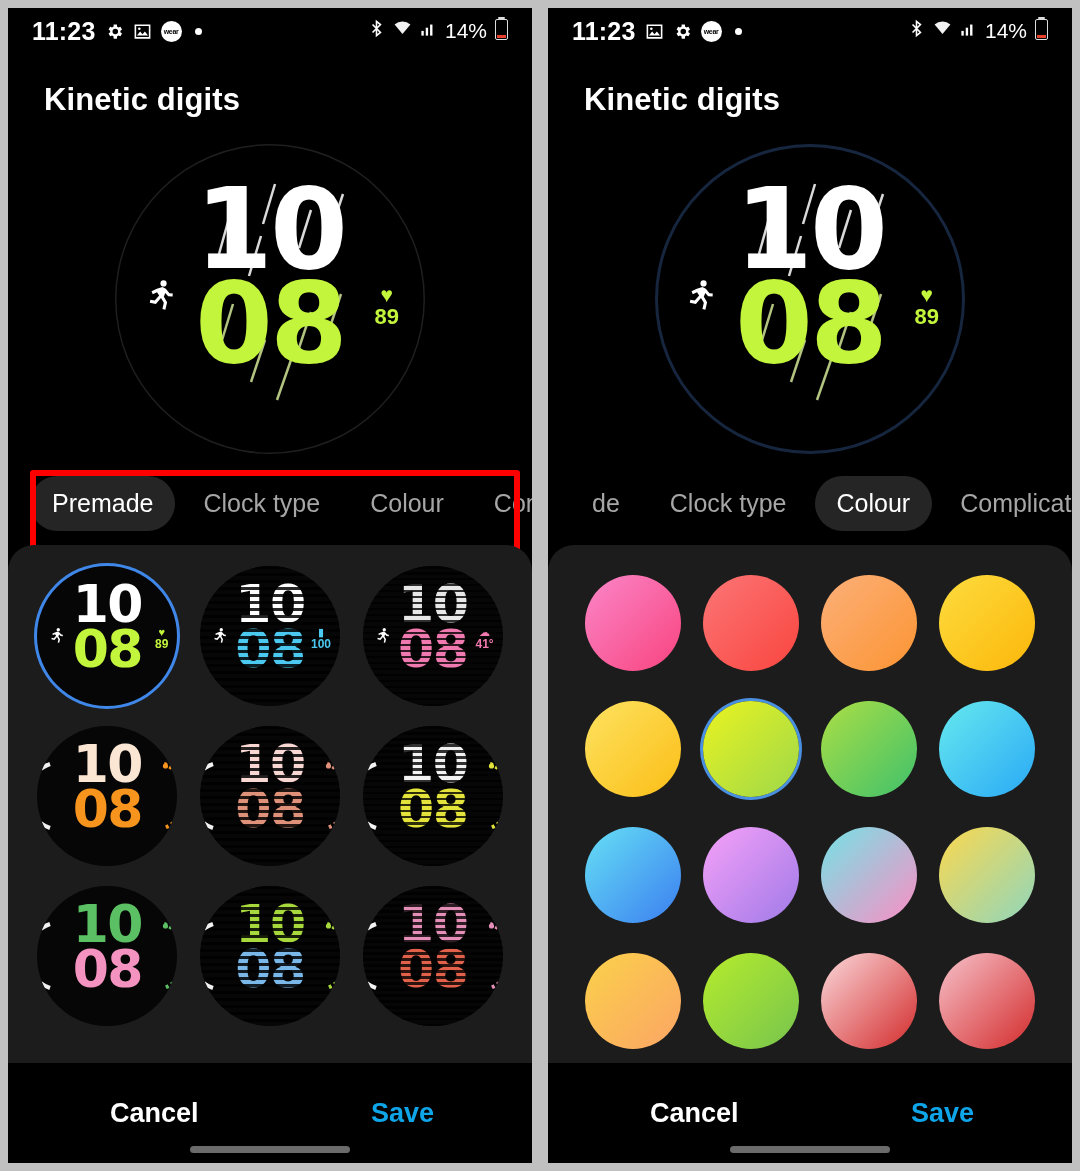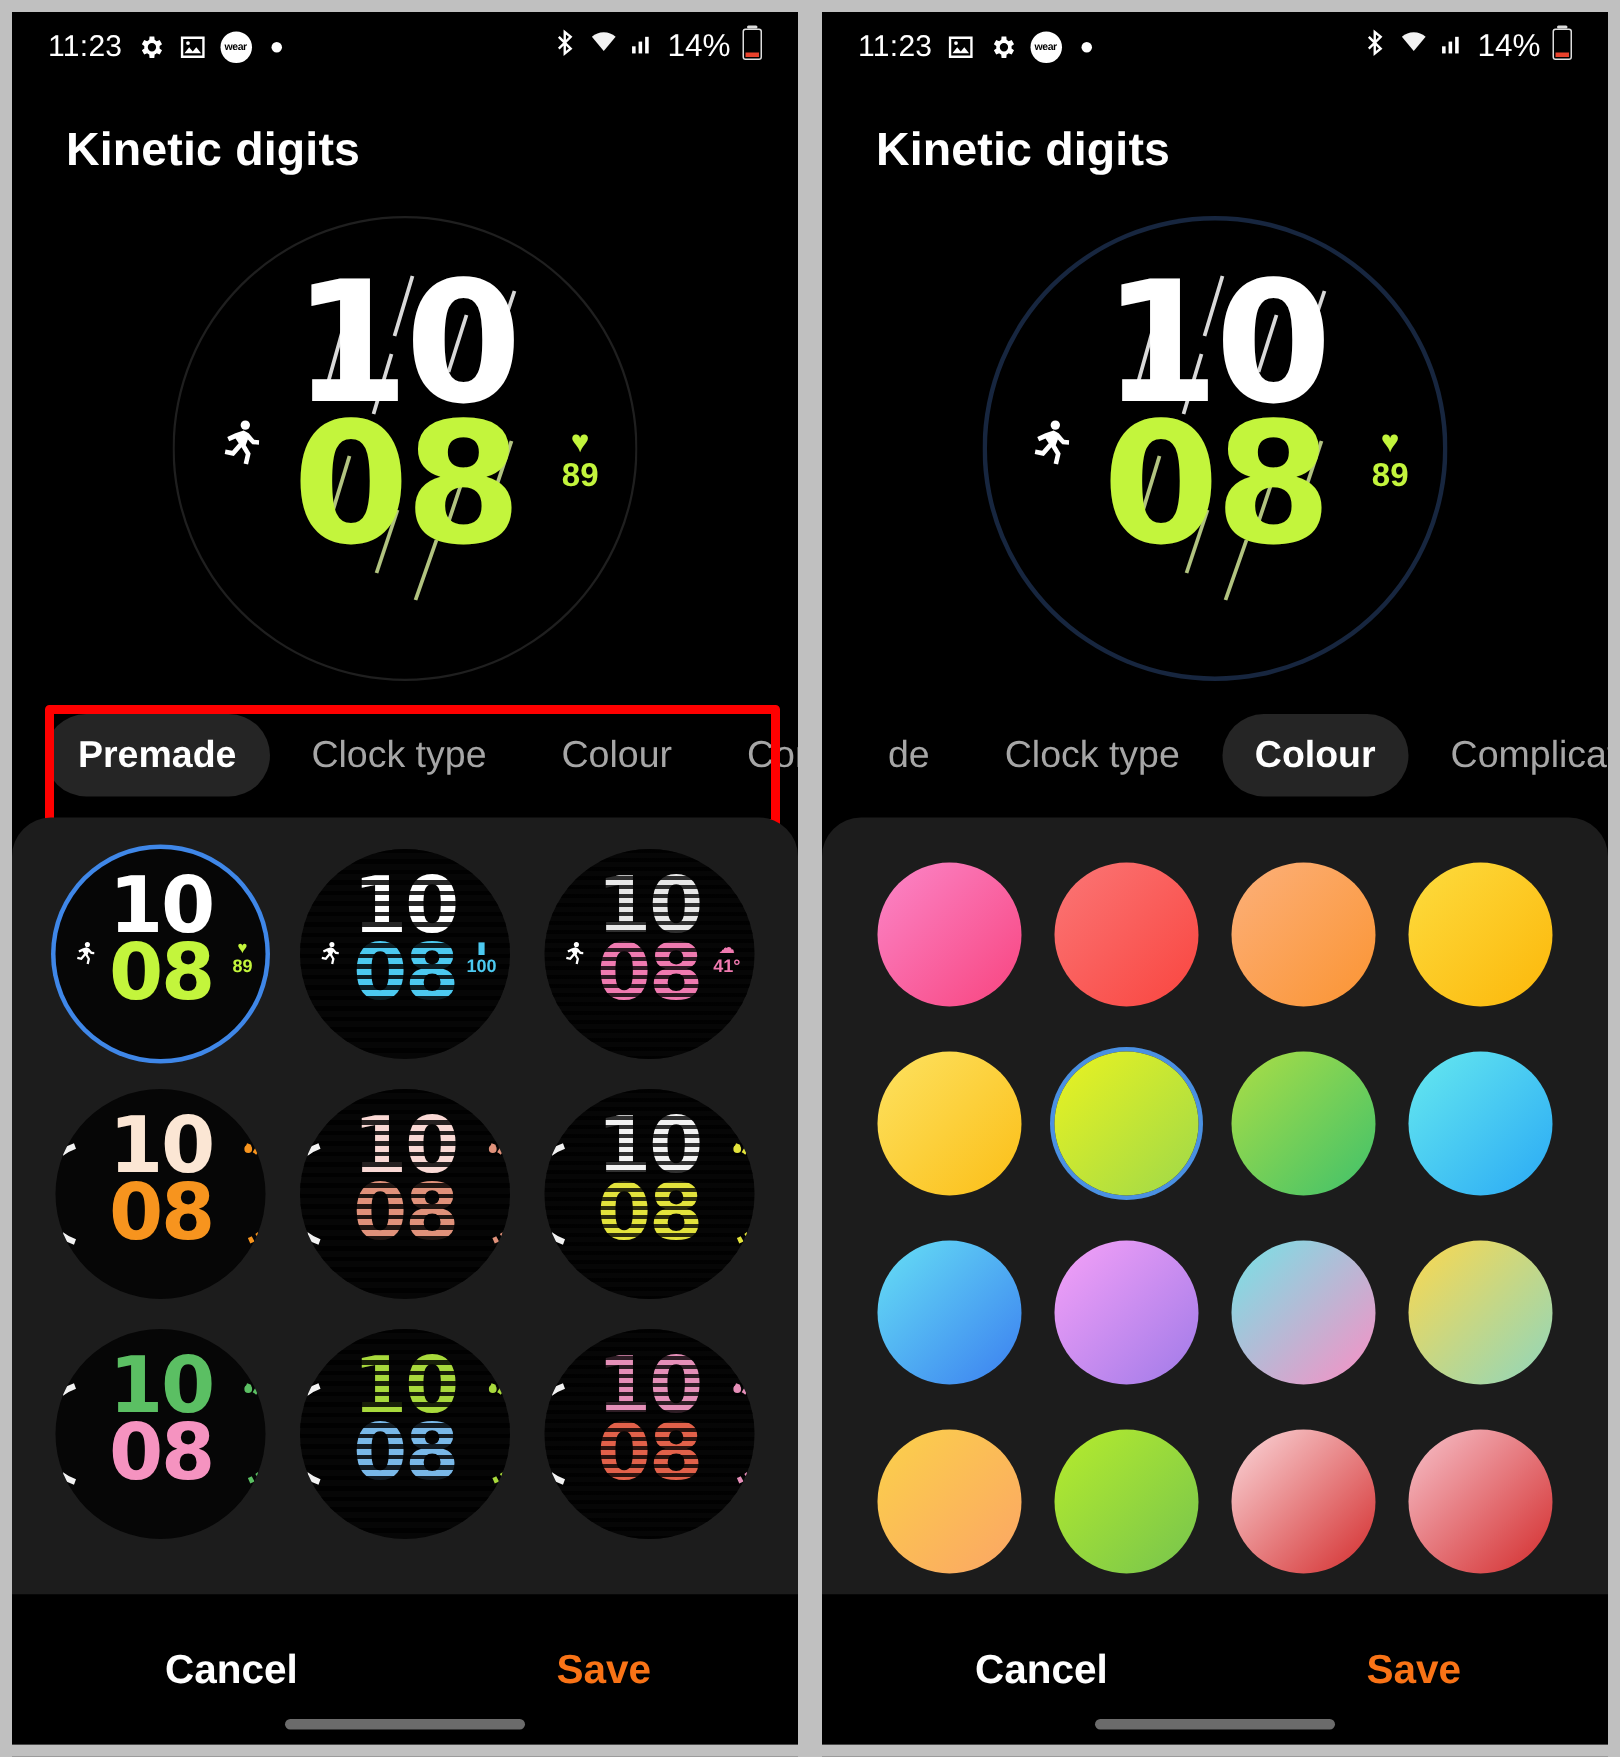--- a/index.html
+++ b/index.html
@@ -26,21 +26,21 @@
 
   
   .statusbar {
     height: 46px; flex: 0 0 46px;
     display: flex; align-items: center;
     padding: 0 24px;
     color: #fff;
   }
   .sb-left { display: flex; align-items: center; gap: 9px; }
   .sb-right { margin-left: auto; display: flex; align-items: flex-start; gap: 7px; }
-  .sb-clock { font-size: 20px; font-weight: 400; letter-spacing: .2px; }
+  .sb-clock { font-size: 25px; font-weight: 700; letter-spacing: .2px; }
   .sb-ico { width: 19px; height: 19px; display: inline-block; position: relative; }
   .sb-ico svg { display: block; width: 100%; height: 100%; }
   .sb-dot { width: 7px; height: 7px; border-radius: 50%; background: #fff; display: inline-block; margin-left: 4px; }
   .sb-wear {
     width: 21px; height: 21px; border-radius: 50%; background: #fff;
     color: #000; font-size: 7px; font-weight: bold;
     display: flex; align-items: center; justify-content: center;
     letter-spacing: -.3px;
   }
   .sb-pct { font-size: 21px; }
@@ -98,21 +98,21 @@
   .tabbar-area { position: relative; flex: 0 0 auto; }
   .tabbar {
     display: flex; align-items: center; gap: 6px;
     padding: 12px 10px 14px 22px;
     overflow: hidden; white-space: nowrap;
   }
   .tab {
     font-size: 25px; color: #a6a6a6; padding: 13px 22px;
     border-radius: 30px; flex: 0 0 auto;
   }
-  .tab.active { background: #252525; color: #fff; font-weight: bold; }
+  .tab.active { background: #252525; color: #fff; font-weight: normal; }
   .highlight-box {
     position: absolute; border: 6px solid #ff0000; border-radius: 3px;
     pointer-events: none;
   }
 
   
   .sheet {
     flex: 1 1 auto; background: #1c1c1c;
     border-radius: 26px 26px 0 0; overflow: hidden; position: relative;
   }
@@ -165,21 +165,21 @@
   .swatch { width: 96px; height: 96px; border-radius: 50%; }
   .swatch.sel { box-shadow: 0 0 0 3px #4a90e2; }
 
   
   .bottombar {
     flex: 0 0 100px; height: 100px; background: #000;
     display: flex; align-items: center; position: relative; gap: 28px;
   }
   .btn { font-size: 27px; font-weight: bold; padding: 10px 16px; }
   .btn.cancel { color: #fff; margin-left: 86px; }
-  .btn.save { color: #f97316; margin-left: auto; margin-right: 82px; }
+  .btn.save { color: #0ea5e9; margin-left: auto; margin-right: 82px; }
   .home-ind {
     position: absolute; bottom: 10px; left: 50%; transform: translateX(-50%);
     width: 160px; height: 7px; border-radius: 4px; background: #6b6b6b;
   }
 </style>
 </head>
 <body>
 
 <div class="screens">
   <div class="edge"></div>

